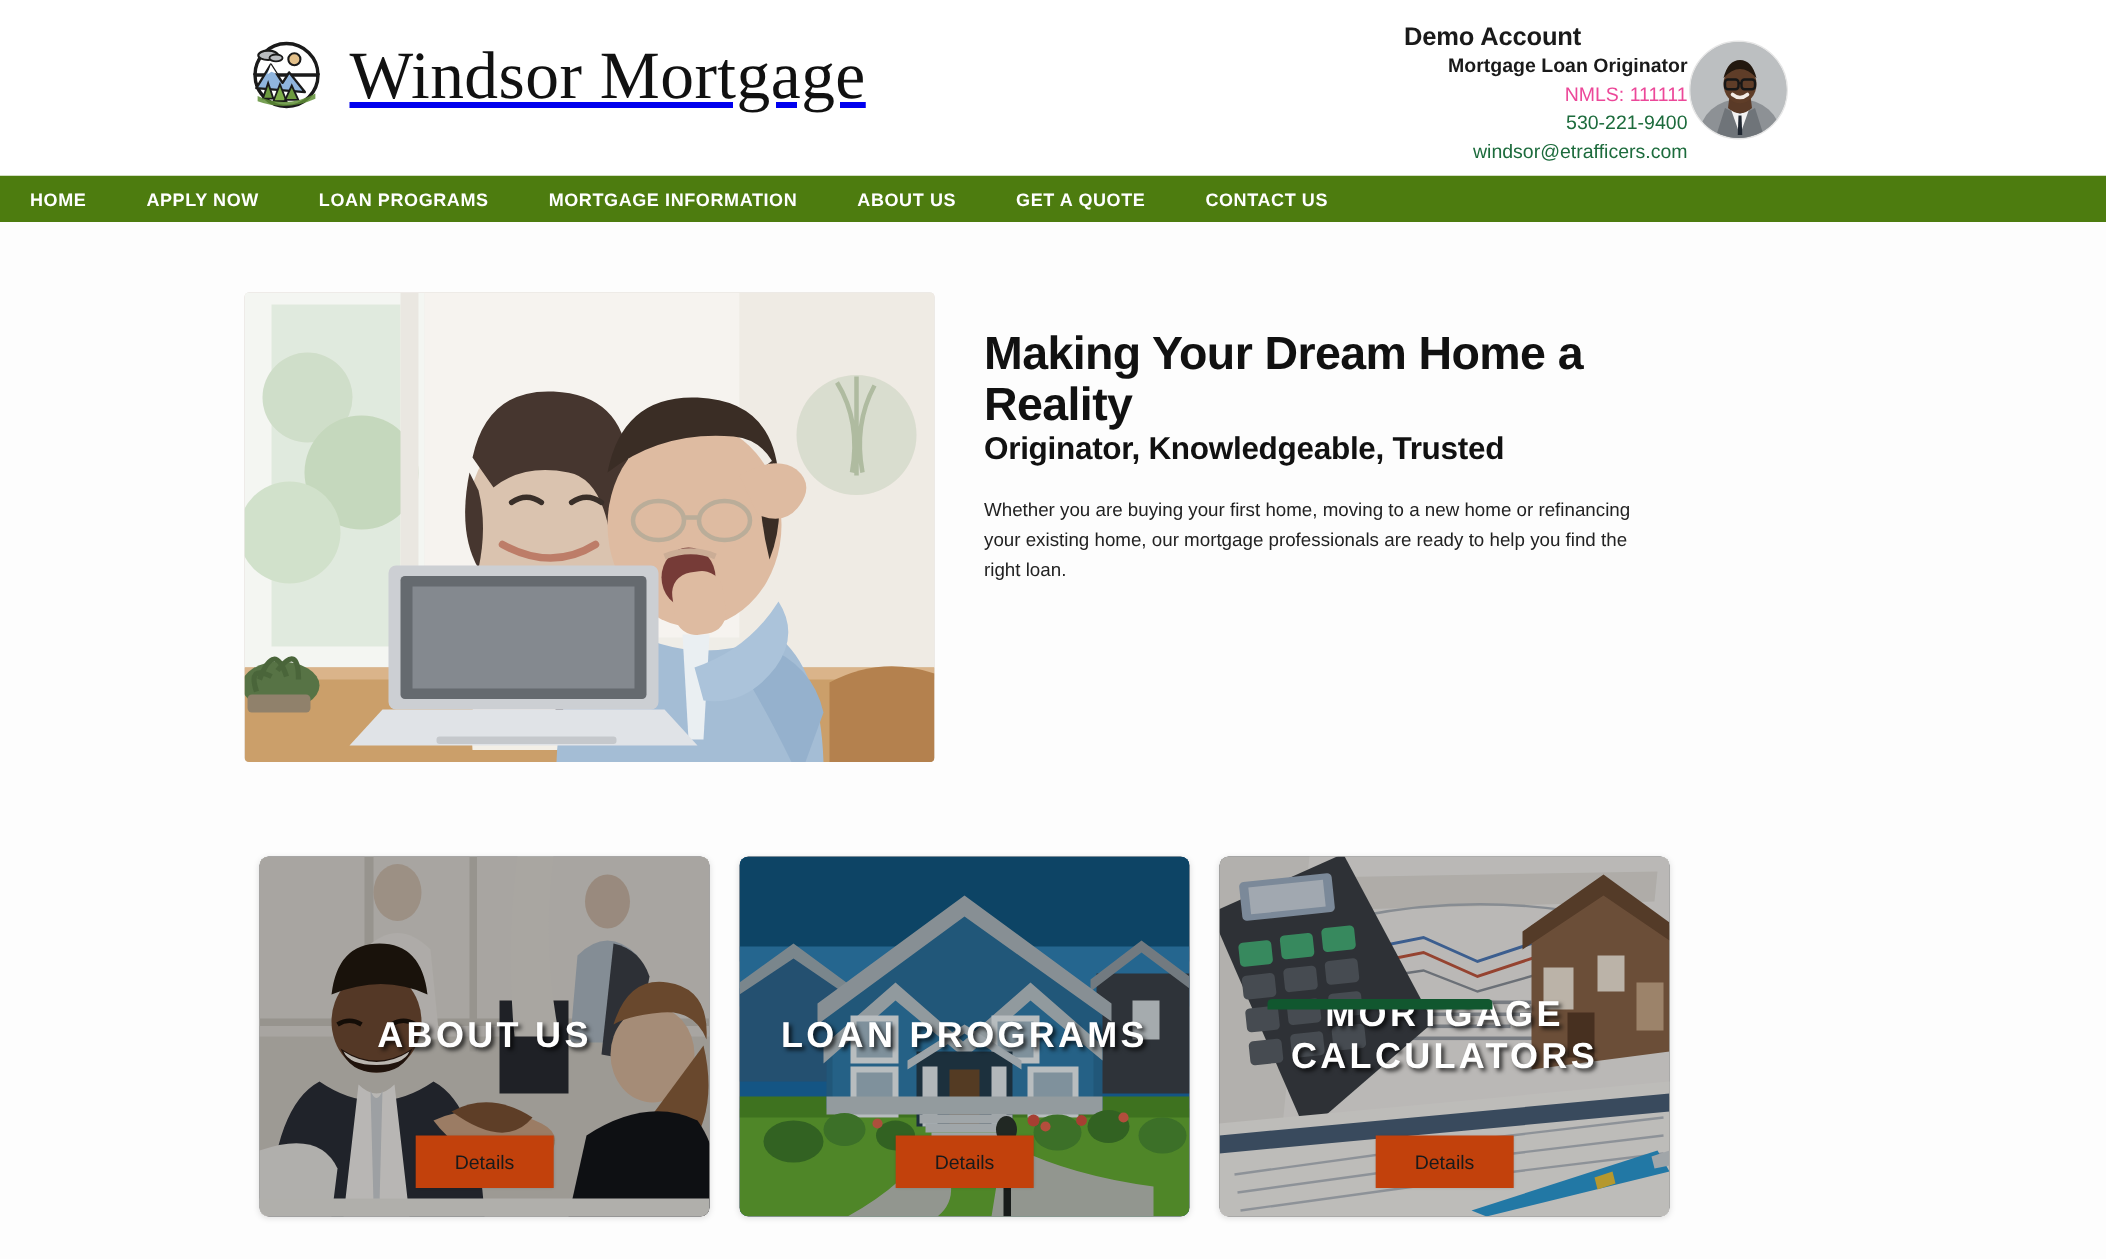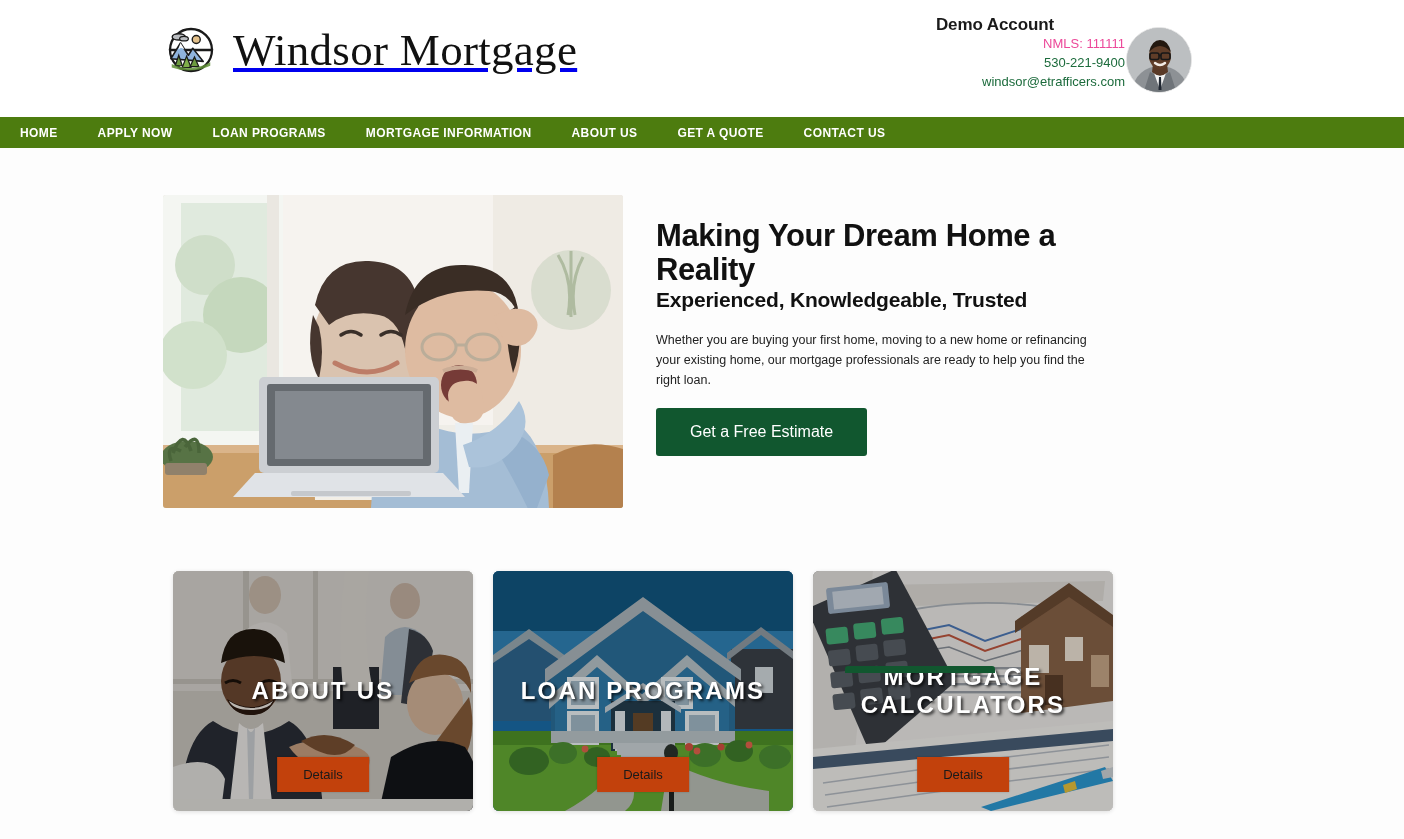--- a/index.html
+++ b/index.html
@@ -201,20 +201,21 @@
           <path d="M22 52 L27 39 L32 52 Z" fill="#7fae4a" stroke="#1a1a1a" stroke-width="1.4"></path>
           <path d="M31 51 L36 40 L41 51 Z" fill="#6d9b3f" stroke="#1a1a1a" stroke-width="1.4"></path>
           <path d="M10 48 Q32 58 54 46 L54 50 Q32 60 10 52 Z" fill="#5f8f36" opacity="0.85"></path>
         </svg>
       </span>
       <span class="logo-text">Windsor Mortgage</span>
     </a>
 
     <div class="contact-block">
       <div class="contact-name">Demo Account</div>
+      <div class="contact-title">Mortgage Loan Originator</div>
       <div class="contact-nmls">NMLS: 111111</div>
       <a class="contact-phone" href="#">530-221-9400</a>
       <a class="contact-email" href="#">windsor@etrafficers.com</a>
     </div>
 
     <div class="avatar">
       <svg viewBox="0 0 66 66" width="66" height="66">
         <rect width="66" height="66" fill="#bcbfc1"></rect>
         <ellipse cx="33" cy="62" rx="27" ry="24" fill="#8d9195"></ellipse>
         <path d="M16 66 L23 44 L33 49 L43 44 L50 66 Z" fill="#6f7479"></path>
@@ -292,23 +293,22 @@
         <ellipse cx="24" cy="262" rx="26" ry="16" fill="#4d6b3a"></ellipse>
         <path d="M10 258 q10 -26 18 -2 M22 252 q14 -18 14 6 M8 266 q-6 -18 10 -10" stroke="#3f5c2e" stroke-width="3.5" fill="none"></path>
         <rect x="2" y="268" width="42" height="12" rx="3" fill="#8a7a62"></rect>
         <path d="M390 260 q34 -18 70 -6 l0 59 l-70 0 Z" fill="#b07a43"></path>
         <rect x="0" y="0" width="460" height="313" fill="#ffffff" opacity="0.06"></rect>
       </svg>
     </div>
 
     <div class="hero-copy">
       <h1 class="hero-title">Making Your Dream Home a Reality</h1>
-      <h2 class="hero-sub">Experienced, Knowledgeable, Trusted</h2>
+      <h2 class="hero-sub">Originator, Knowledgeable, Trusted</h2>
       <p class="hero-body">Whether you are buying your first home, moving to a new home or refinancing your existing home, our mortgage professionals are ready to help you find the right loan.</p>
-      <button class="cta-button">Get a Free Estimate</button>
     </div>
   </div>
 
   <div class="cards">
 
     <div class="card">
       <div class="card-photo">
         <svg viewBox="0 0 300 240" width="300" height="240" preserveAspectRatio="xMidYMid slice">
           <rect width="300" height="240" fill="#cfcac3"></rect>
           <rect x="0" y="0" width="300" height="120" fill="#ddd9d3"></rect>

